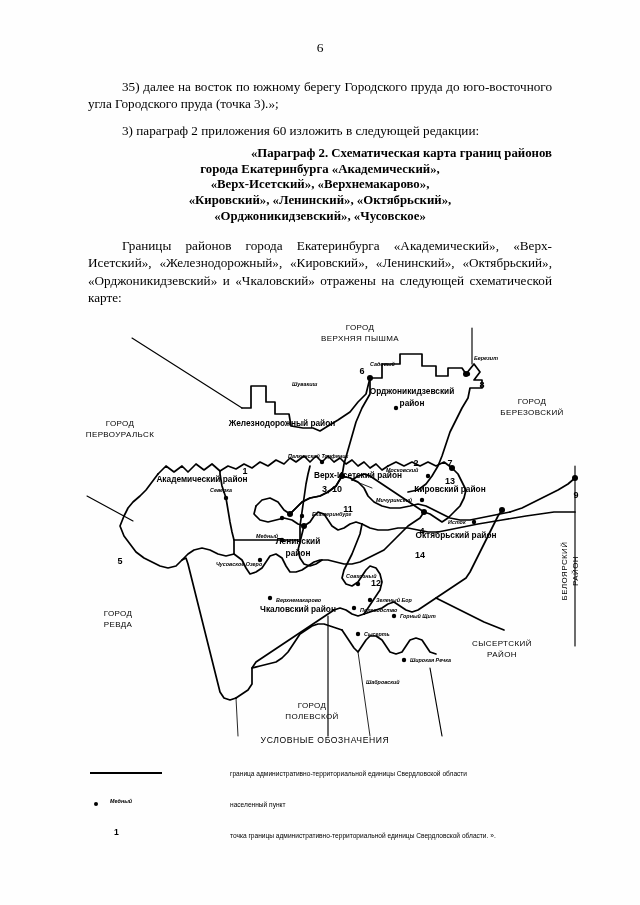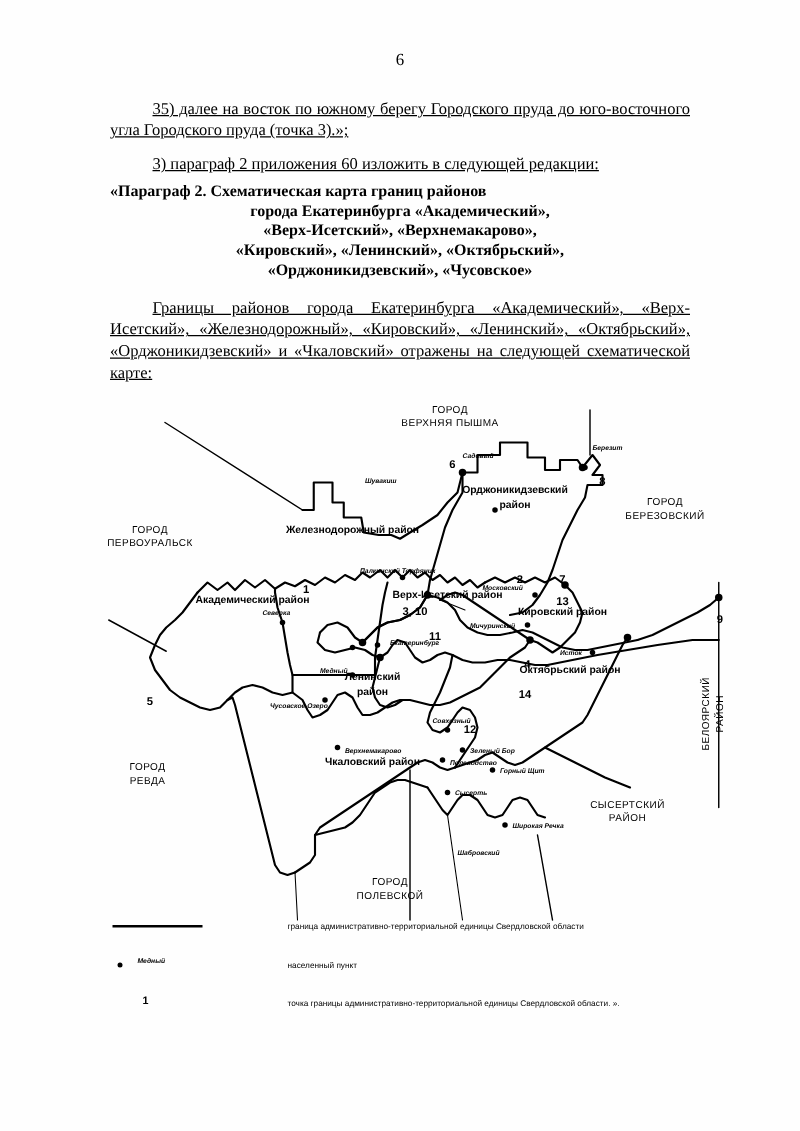--- a/index.html
+++ b/index.html
@@ -21,35 +21,35 @@
     font-family:"Liberation Serif", serif;
   }
   .textblock{
     position:absolute;
     left:88px;width:464px;
     font-size:13.2px;
     line-height:17.3px;
     text-align:justify;
     font-family:"Liberation Serif", serif;
   }
-  .indent{ text-indent:34px;text-decoration:underline; }
+  .indent{ text-indent:34px; }
   #para-35{ top:78px; }
   #para-3{ top:122px; }
   .heading{
     position:absolute;
     left:88px;width:464px;
     top:146px;
     font-weight:bold;
     font-size:12.8px;
     line-height:15.7px;
     text-align:center;
     font-family:"Liberation Serif", serif;
   }
   .heading .ln{display:block;}
-  .heading .ln1{ text-align:left; }
+  .heading .ln1{ text-align:right; }
   #para-gran{ top:237px; }
 
   
   .map-wrap{
     position:absolute;
     left:70px;top:316px;
     width:510px;height:430px;
   }
   .map-svg{ display:block; width:510px; height:430px; }
 
@@ -352,20 +352,21 @@
       <text class="mlabel ptnum" x="506" y="182">9</text>
       <text class="mlabel ptnum" x="278" y="196">11</text>
       <text class="mlabel ptnum" x="306" y="270">12</text>
       <text class="mlabel ptnum" x="380" y="168">13</text>
       <text class="mlabel ptnum" x="350" y="242">14</text>
 
     </svg>
   </div>
 
   <div class="legend">
+    <div class="legend-title">УСЛОВНЫЕ ОБОЗНАЧЕНИЯ</div>
 
     <div class="legend-row">
       <div class="legend-key">
         <span class="legend-line"></span>
       </div>
       <div class="legend-text">граница административно-территориальной единицы Свердловской области</div>
     </div>
 
     <div class="legend-row">
       <div class="legend-key">

